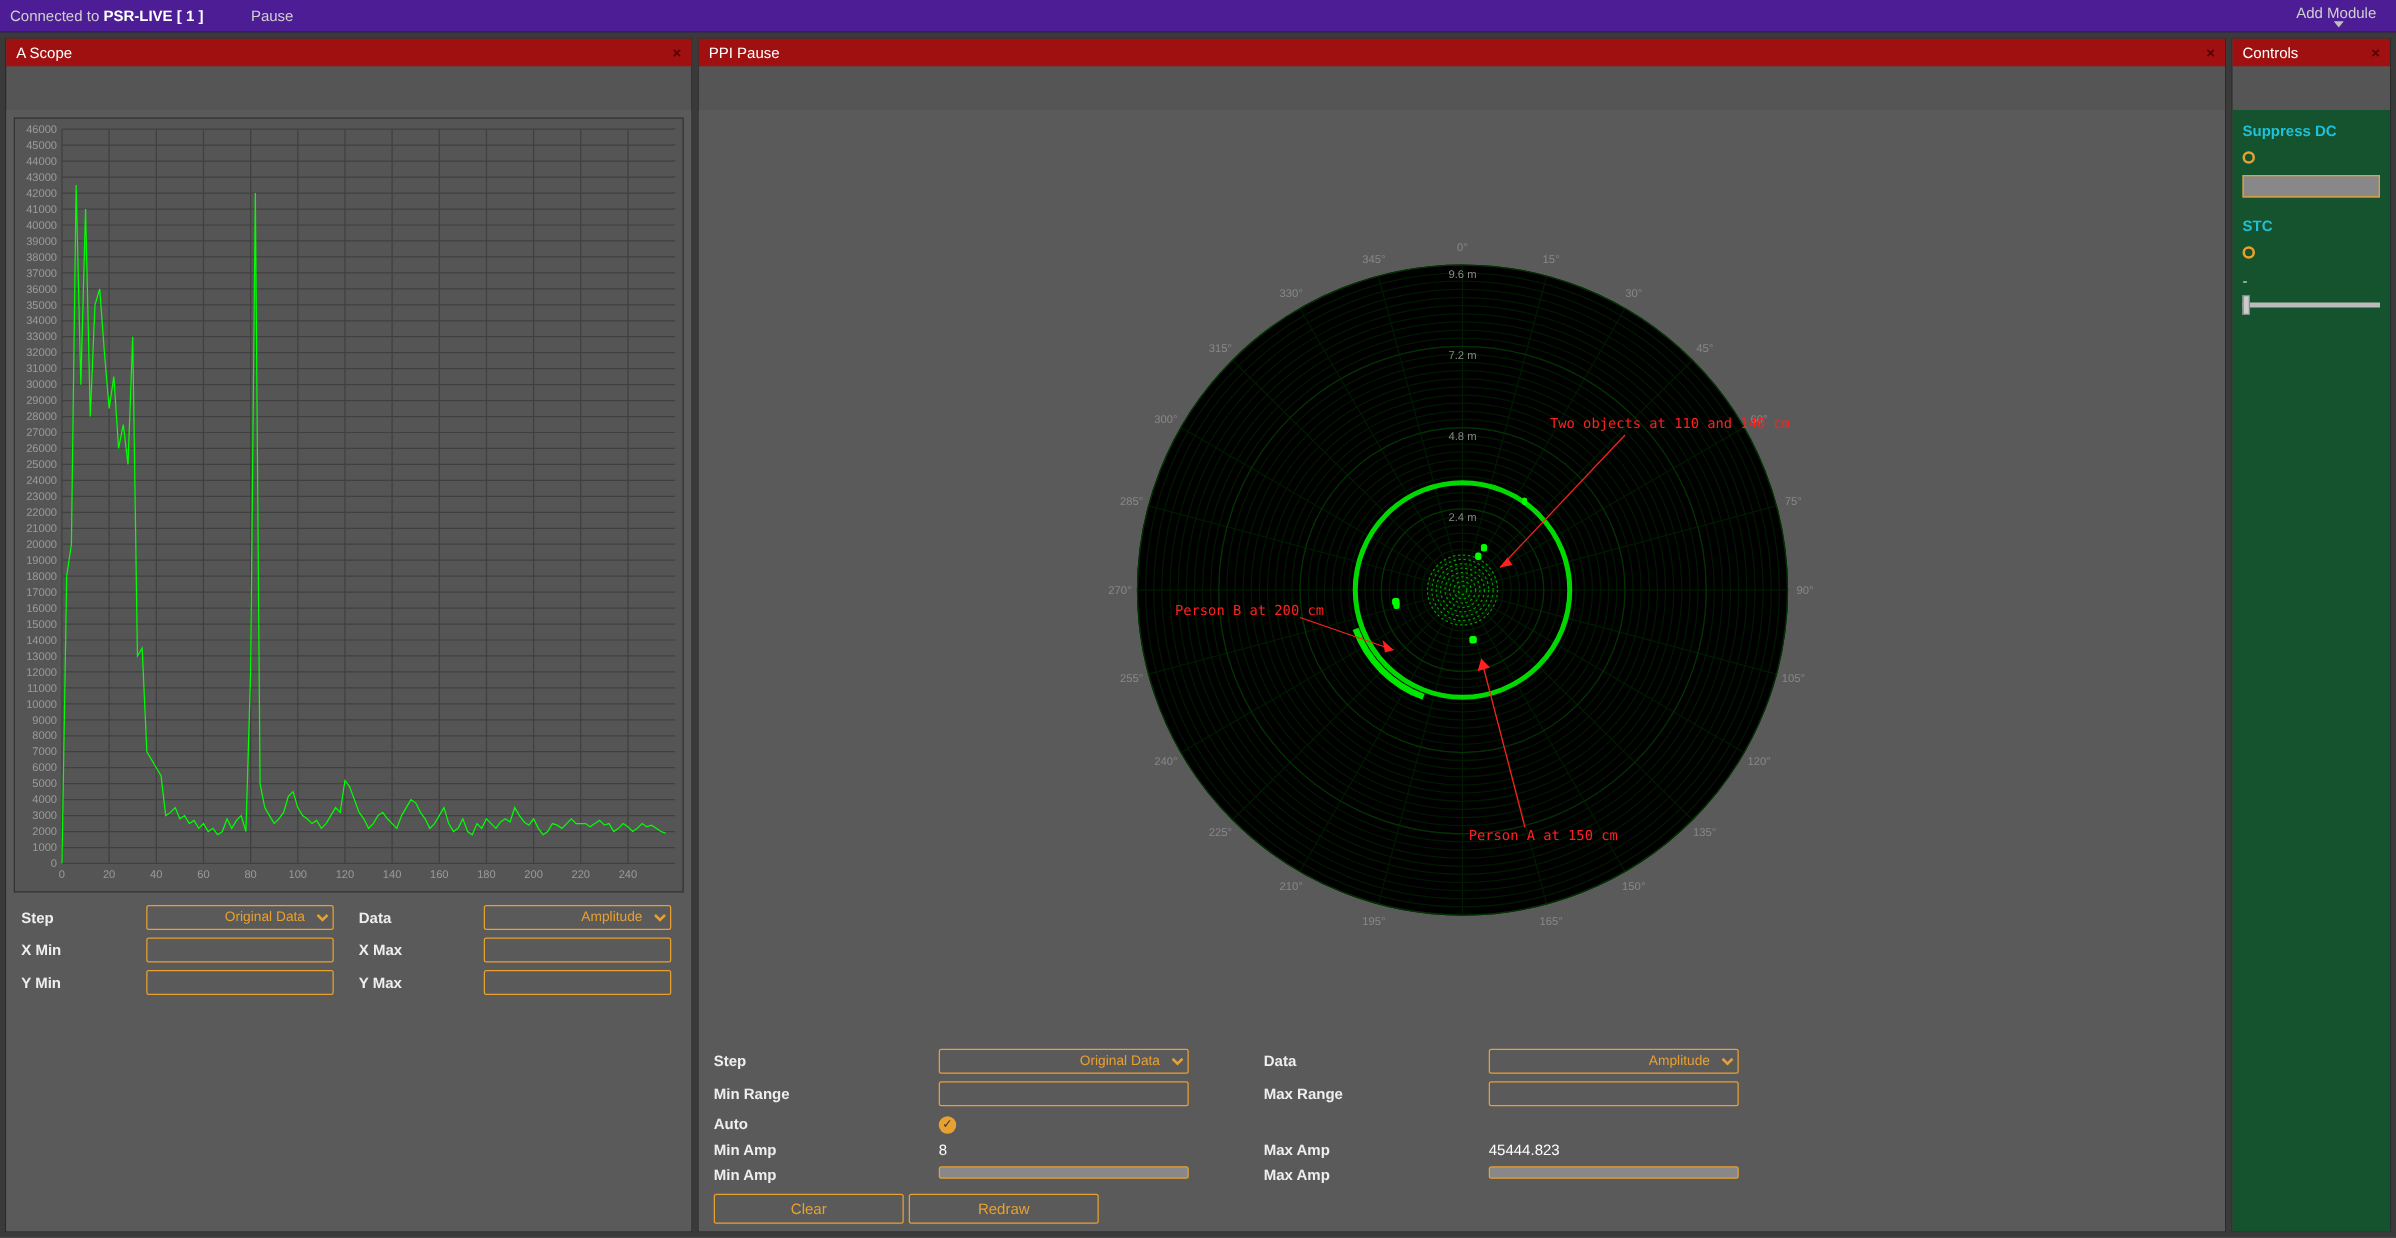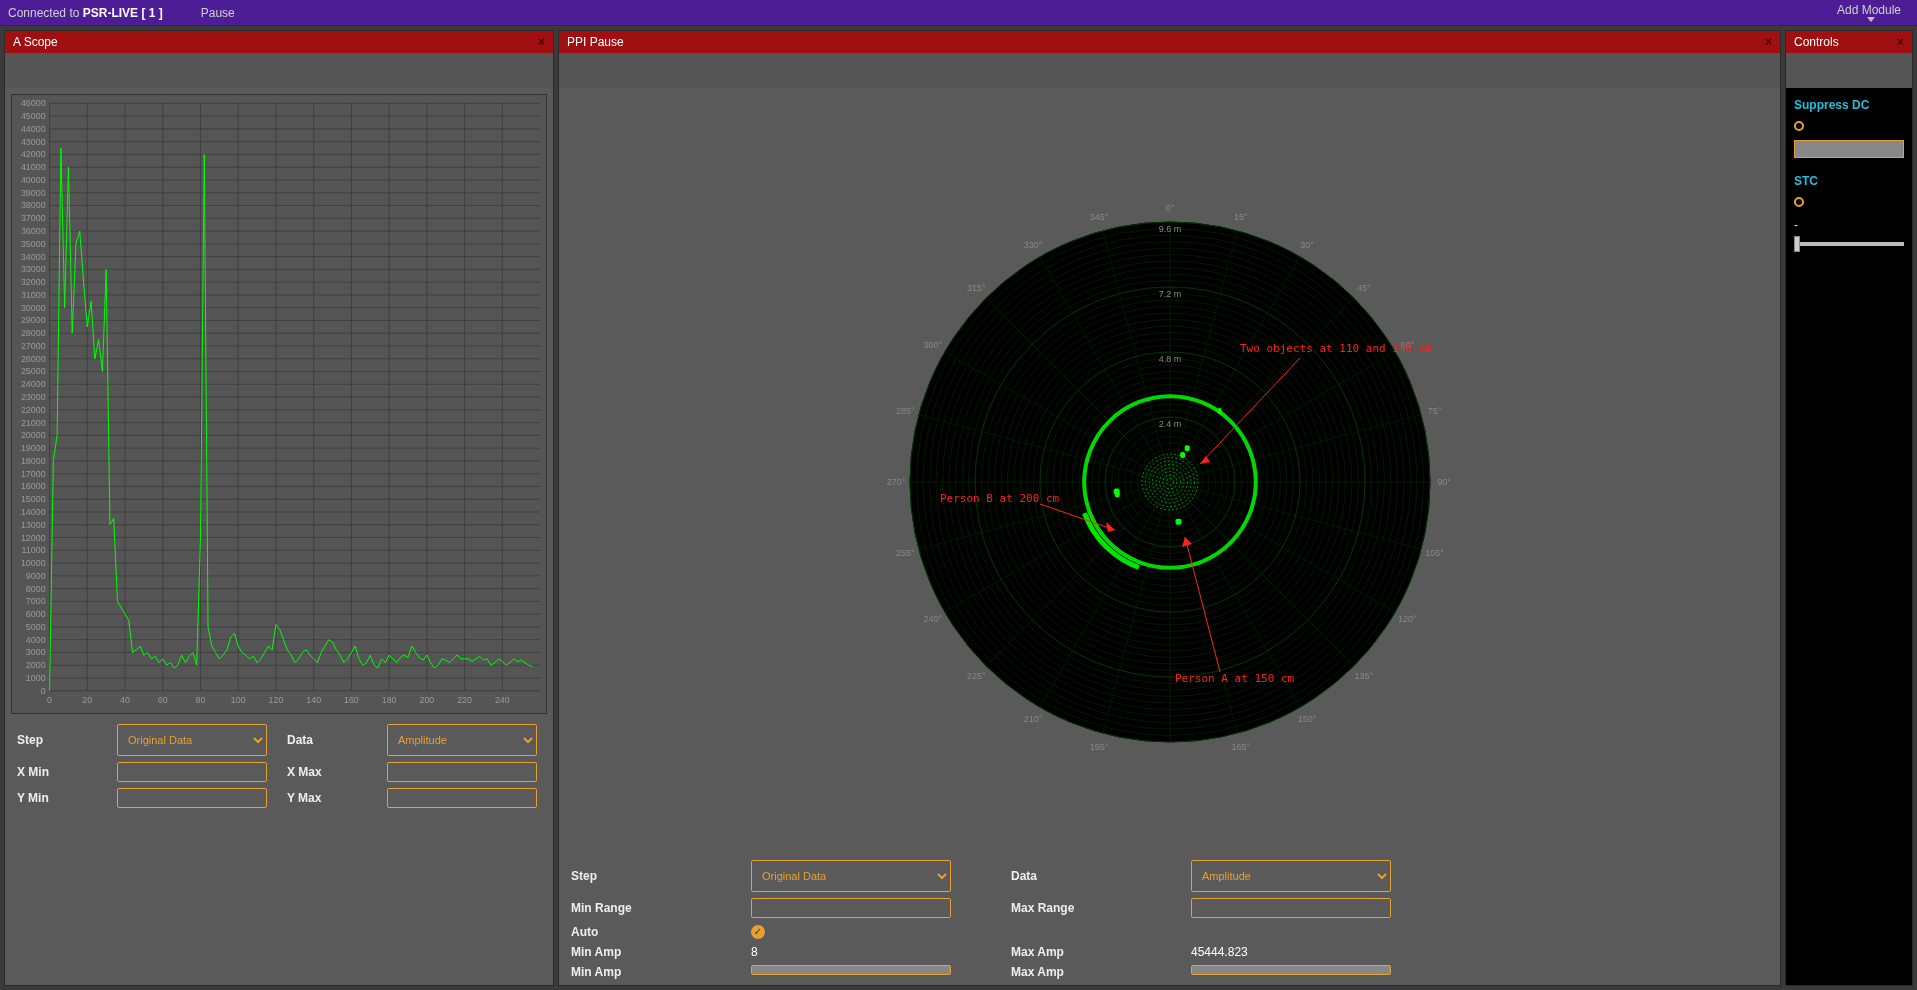--- a/index.html
+++ b/index.html
@@ -112,21 +112,22 @@
 .form-label { color: #eee; font-weight: bold; display: flex; align-items: center; }
 .form-value { color: #fff; display: flex; align-items: center; }
 .select-box {
   background: transparent;
   border: 1px solid #e8a030;
   color: #e8a030;
   padding: 0 6px;
   border-radius: 2px;
   width: 100%;
   font-size: 11px;
-  height: 32px;
+  height: 20px;
+  text-align: right;
 }
 .input-box {
   background: transparent;
   border: 1px solid #e8a030;
   padding: 2px 6px;
   border-radius: 2px;
   width: 100%;
   height: 20px;
   color: #fff;
 }
@@ -158,21 +159,21 @@
   border: 2px solid #e8a030;
   border-radius: 50%;
 }
 .slider-track {
   background: #888;
   height: 10px;
   width: 100%;
   border: 1px solid #e8a030;
   border-radius: 2px;
 }
-.controls-section { padding: 10px 8px; background: #000000; flex: 1; }
+.controls-section { padding: 10px 8px; background: #14532d; flex: 1; }
 .controls-label { color: #20c0d8; font-weight: bold; margin-bottom: 8px; display: block; }
 .controls-input {
   background: #888;
   border: 1px solid #e8a030;
   width: 100%;
   height: 18px;
   margin-top: 6px;
 }
 .stc-slider-wrap { margin-top: 6px; }
 .stc-slider { width: 100%; position: relative; height: 12px; }
@@ -492,20 +493,24 @@
           <div></div>
         <div class="form-label">Min Amp</div>
         <div class="form-value">8</div>
         <div class="form-label">Max Amp</div>
         <div class="form-value">45444.823</div>
         <div class="form-label">Min Amp</div>
         <div class="slider-track"></div>
         <div class="form-label">Max Amp</div>
         <div class="slider-track"></div>
       </div>
+      <div class="btn-row" style="max-width:320px;">
+        <div class="btn">Clear</div>
+        <div class="btn">Redraw</div>
+      </div>
     </div>
   </div>
 
   <div class="panel panel-controls">
     <div class="panel-header">
       <span>Controls</span>
       <span class="panel-close">×</span>
     </div>
     <div class="controls-section">
       <span class="controls-label">Suppress DC</span>

